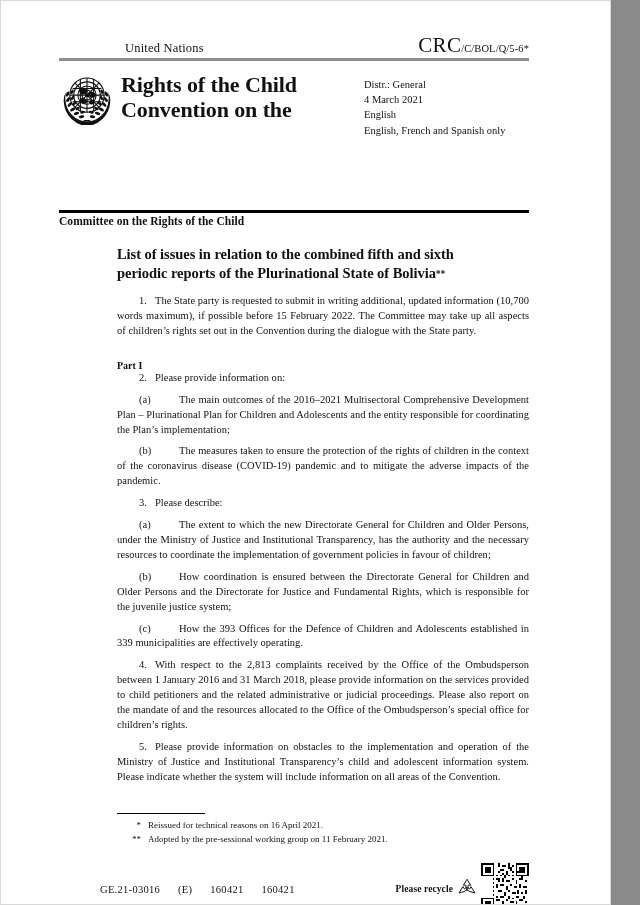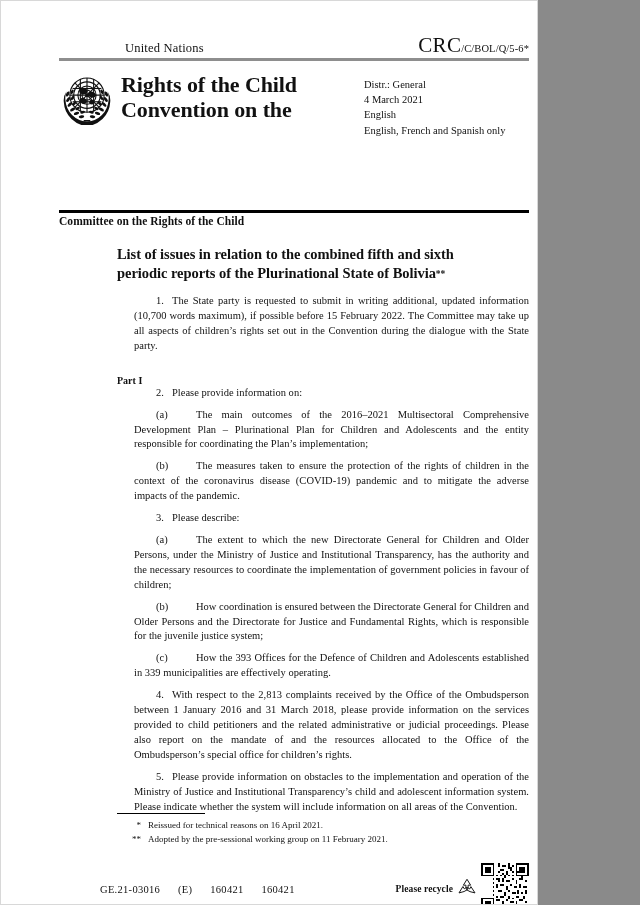--- a/index.html
+++ b/index.html
@@ -2,21 +2,21 @@
 <html><head>
 <meta charset="utf-8">
 <style>
   html, body {
     margin: 0;
     padding: 0;
     background: #8a8a8a;
   }
   .page {
     position: relative;
-    width: 538px;
+    width: 611px;
     height: 905px;
     background: #ffffff;
     box-sizing: border-box;
     border: 1px solid #d8d8d8;
     overflow: hidden;
     font-family: "Liberation Serif", "DejaVu Serif", serif;
     color: #111111;
   }
   .content {
     position: absolute;
@@ -118,21 +118,21 @@
   .part-heading {
     font-size: 10px;
     font-weight: bold;
     margin-top: 21px;
     margin-bottom: 0;
   }
   p.para {
     font-size: 10.5px;
     line-height: 1.42;
     text-align: justify;
-    margin: 0 0 7px 17px;
+    margin: 0 0 7px 0;
     text-indent: 0;
     letter-spacing: 0.01px;
   }
   p.para.first { margin-top: 11px; }
   .num {
     display: inline-block;
     width: 38px;
     text-indent: 22px;
   }
   .alpha {

